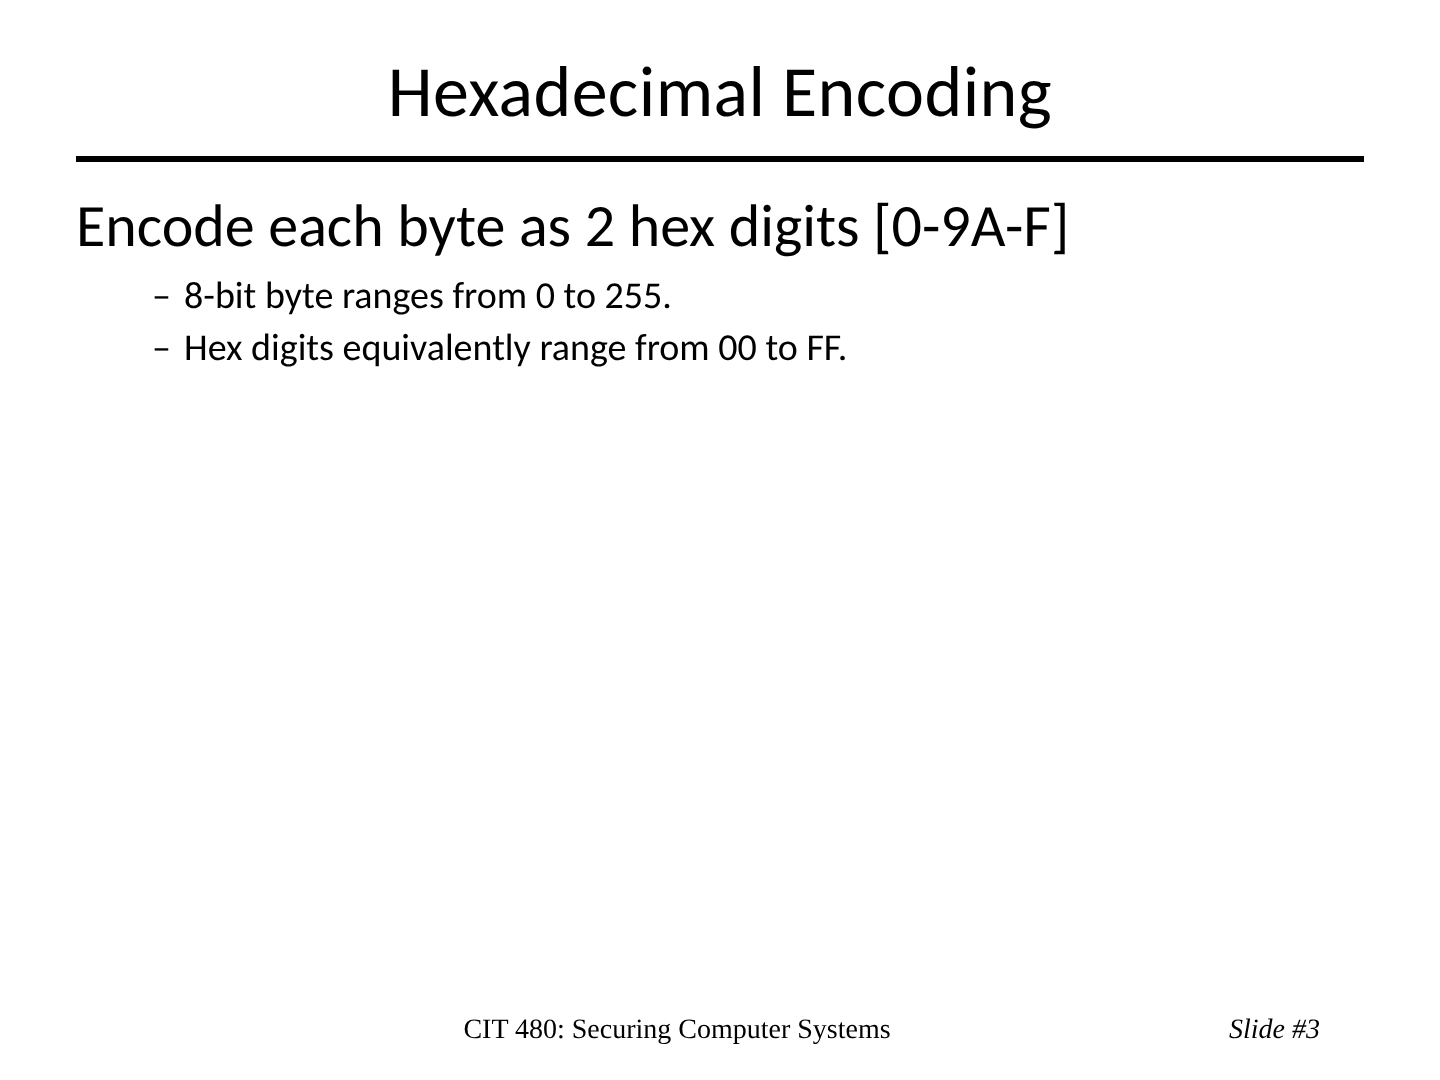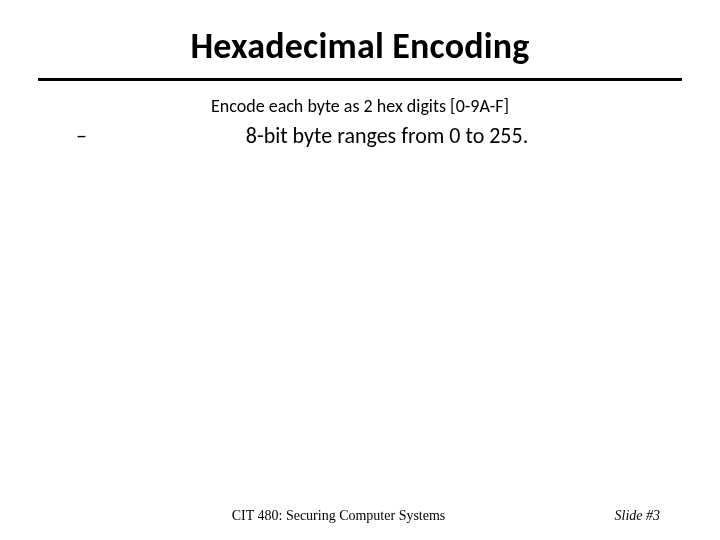--- a/index.html
+++ b/index.html
@@ -13,46 +13,44 @@
     overflow: hidden;
   }
   .slide {
     width: 100%;
     height: 100%;
     padding: 24px 38px 0 38px;
     position: relative;
   }
   .title {
     font-size: 36px;
-    font-weight: 700;
+    font-weight: 400;
     text-align: center;
     margin-bottom: 10px;
     letter-spacing: 0.2px;
   }
   .title-underline {
     border-bottom: 3px solid #000;
     margin: 0 auto 14px auto;
     width: 100%;
   }
   .point {
-    font-size: 18px;
+    font-size: 30px;
     line-height: 1.25;
     margin-bottom: 4px;
-    text-align: center;
   }
   .sublist {
     margin: 4px 0 10px 38px;
   }
   .subitem {
-    font-size: 22px;
+    font-size: 19px;
     line-height: 1.3;
     margin-bottom: 2px;
     position: relative;
     padding-left: 16px;
-    text-align: center;
   }
   .subitem::before {
     content: "–";
     position: absolute;
     left: 0;
     top: 0;
   }
   .footer {
     position: absolute;
     bottom: 16px;
@@ -78,20 +76,21 @@
 </head>
 <body>
 
 <div class="slide">
   <h1 class="title">Hexadecimal Encoding</h1>
   <div class="title-underline"></div>
 
   <div class="point">Encode each byte as 2 hex digits [0-9A-F]</div>
   <div class="sublist">
     <div class="subitem">8-bit byte ranges from 0 to 255.</div>
+    <div class="subitem">Hex digits equivalently range from 00 to FF.</div>
   </div>
 
 
 
   <div class="footer">
     <div class="footer-left">CIT 480: Securing Computer Systems</div>
     <div class="footer-right">Slide #3</div>
   </div>
 </div>
 

